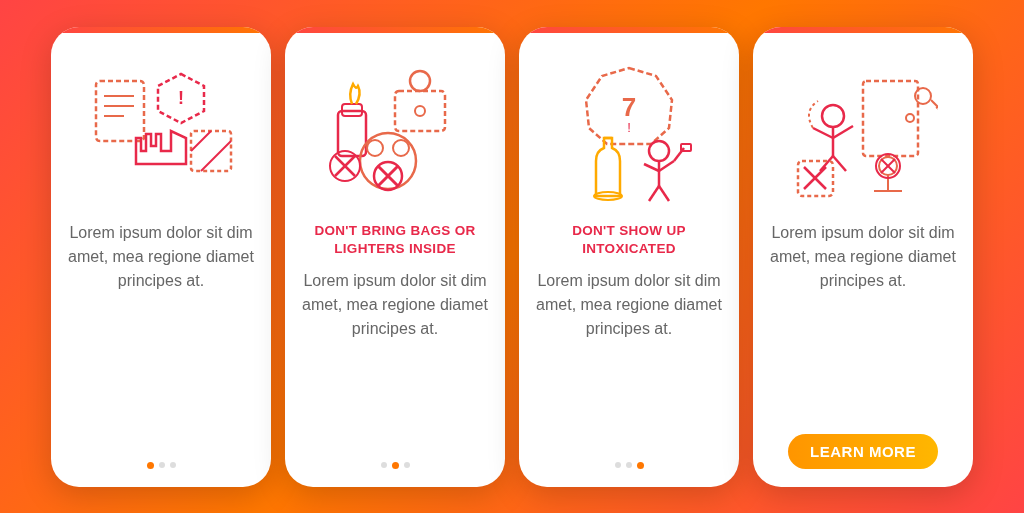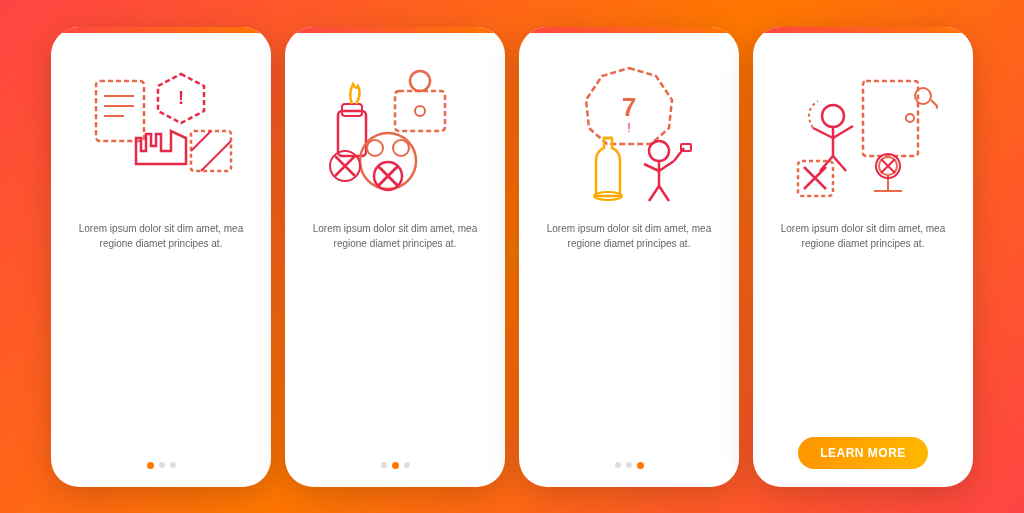--- a/index.html
+++ b/index.html
@@ -68,21 +68,21 @@
       letter-spacing: 0.3px;
       line-height: 1.3;
       margin-bottom: 10px;
       min-height: 38px;
       display: flex;
       align-items: center;
       justify-content: center;
     }
 
     .card-body {
-      font-size: 10px;
+      font-size: 16px;
       color: #666;
       text-align: center;
       line-height: 1.5;
       flex: 1;
     }
 
     .dots {
       display: flex;
       gap: 5px;
       margin-top: 10px;
@@ -102,21 +102,21 @@
       width: 7px;
       height: 7px;
     }
 
     .learn-more-btn {
       background: linear-gradient(90deg, #ff9500, #ffb700);
       color: #fff;
       border: none;
       border-radius: 22px;
       padding: 9px 22px;
-      font-size: 12px;
+      font-size: 15px;
       font-weight: 700;
       cursor: pointer;
       letter-spacing: 0.5px;
       margin-top: 10px;
       text-transform: uppercase;
     }
 
     
     svg {
       width: 150px;
@@ -174,20 +174,21 @@
 
         <line x1="58" y1="110" x2="78" y2="130" stroke="#e8294a" stroke-width="3"></line>
         <line x1="78" y1="110" x2="58" y2="130" stroke="#e8294a" stroke-width="3"></line>
         <circle cx="68" cy="120" r="14" fill="none" stroke="#e8294a" stroke-width="2.5"></circle>
 
         <line x1="15" y1="100" x2="35" y2="120" stroke="#e8294a" stroke-width="2.5"></line>
         <line x1="35" y1="100" x2="15" y2="120" stroke="#e8294a" stroke-width="2.5"></line>
         <circle cx="25" cy="110" r="15" fill="none" stroke="#e8294a" stroke-width="2"></circle>
       </svg>
     </div>
+    <div class="card-title">DON'T BRING BAGS OR LIGHTERS INSIDE</div>
     <div class="card-body">Lorem ipsum dolor sit dim amet, mea regione diamet principes at.</div>
     <div class="dots">
       <div class="dot"></div>
       <div class="dot active"></div>
       <div class="dot"></div>
     </div>
   </div>
 
   <div class="phone-card">
     <div class="illustration">
@@ -205,20 +206,21 @@
         <line x1="105" y1="105" x2="105" y2="130" stroke="#e8294a" stroke-width="2.5"></line>
         <line x1="105" y1="115" x2="90" y2="108" stroke="#e8294a" stroke-width="2.5"></line>
         <line x1="105" y1="115" x2="120" y2="105" stroke="#e8294a" stroke-width="2.5"></line>
 
         <line x1="120" y1="105" x2="130" y2="92" stroke="#e8294a" stroke-width="2.5"></line>
         <rect x="127" y="88" width="10" height="7" rx="1" fill="none" stroke="#e8294a" stroke-width="2"></rect>
         <line x1="105" y1="130" x2="95" y2="145" stroke="#e8294a" stroke-width="2.5"></line>
         <line x1="105" y1="130" x2="115" y2="145" stroke="#e8294a" stroke-width="2.5"></line>
       </svg>
     </div>
+    <div class="card-title">DON'T SHOW UP INTOXICATED</div>
     <div class="card-body">Lorem ipsum dolor sit dim amet, mea regione diamet principes at.</div>
     <div class="dots">
       <div class="dot"></div>
       <div class="dot"></div>
       <div class="dot active"></div>
     </div>
   </div>
 
   <div class="phone-card">
     <div class="illustration">

